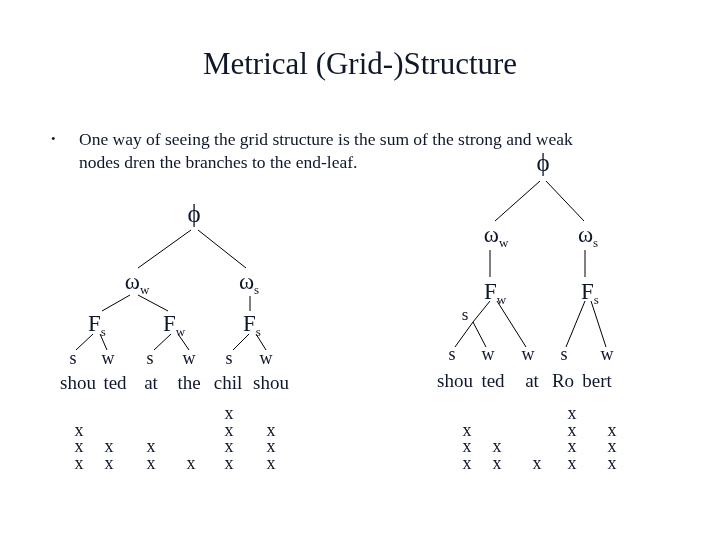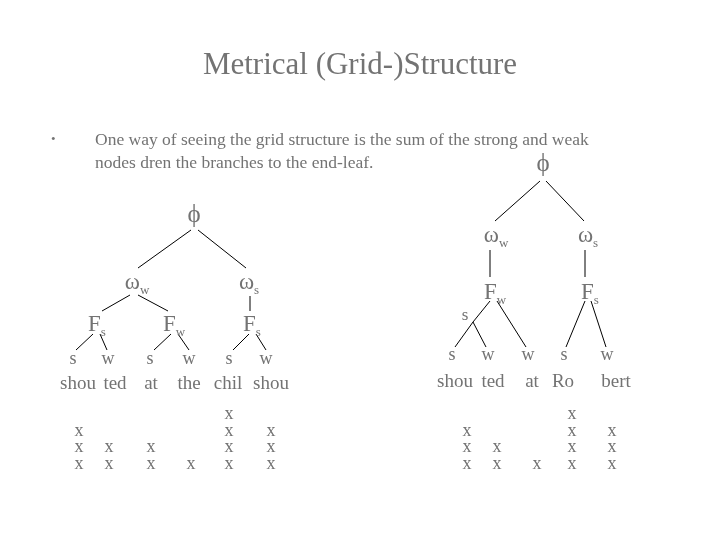--- a/index.html
+++ b/index.html
@@ -1,25 +1,25 @@
 <!DOCTYPE html>
 <html><head>
 <meta charset="utf-8">
 <style>
   html,body{margin:0;padding:0;background:#ffffff;}
   .slide{
-    position:relative;width:712px;height:540px;background:#ffffff;color:#737373;
+    position:relative;width:712px;height:540px;background:#ffffff;color:#0f172a;
     font-family:"Liberation Serif","DejaVu Serif",serif;overflow:hidden;
   }
   .title{
     position:absolute;top:48px;left:0;width:720px;margin:0;
     text-align:center;font-size:31px;font-weight:normal;line-height:1;
   }
   .bullet-marker{position:absolute;left:51px;top:132px;font-size:13px;line-height:1;}
-  .bullet-text{position:absolute;left:79px;top:128px;font-size:17.5px;line-height:23px;white-space:nowrap;margin-left:16px;}
+  .bullet-text{position:absolute;left:79px;top:128px;font-size:17.5px;line-height:23px;white-space:nowrap;}
   .layer{position:absolute;left:0;top:0;width:720px;height:540px;}
   .layer svg{position:absolute;left:0;top:0;}
   .pos{position:absolute;transform:translateX(-50%);line-height:1;white-space:nowrap;}
   .t-phi{font-size:25px;}
   .t-main{font-size:23px;}
   .t-sub{font-size:13px;vertical-align:-5px;}
   .t-term{font-size:18px;}
   .t-inner{font-size:17px;}
   .t-syl{font-size:19px;}
   .g-x{font-size:18px;}
@@ -91,21 +91,21 @@
       <span class="pos t-inner" style="left: 465px; top: 306px;">s</span>
       <span class="pos t-term" style="left: 452px; top: 345px;">s</span>
       <span class="pos t-term" style="left: 488px; top: 345px;">w</span>
       <span class="pos t-term" style="left: 528px; top: 345px;">w</span>
       <span class="pos t-term" style="left: 564px; top: 345px;">s</span>
       <span class="pos t-term" style="left: 607px; top: 345px;">w</span>
       <span class="pos t-syl" style="left: 455px; top: 371px;">shou</span>
       <span class="pos t-syl" style="left: 493px; top: 371px;">ted</span>
       <span class="pos t-syl" style="left: 532px; top: 371px;">at</span>
       <span class="pos t-syl" style="left: 563px; top: 371px;">Ro</span>
-      <span class="pos t-syl" style="left: 616px; top: 371px;">bert</span>
+      <span class="pos t-syl" style="left: 597px; top: 371px;">bert</span>
     </div>
   <div class="layer" id="left-grid">
       <span class="pos g-x" style="left: 79px; top: 420.7px;">x</span>
       <span class="pos g-x" style="left: 79px; top: 437.4px;">x</span>
       <span class="pos g-x" style="left: 79px; top: 454.1px;">x</span>
       <span class="pos g-x" style="left: 109px; top: 437.4px;">x</span>
       <span class="pos g-x" style="left: 109px; top: 454.1px;">x</span>
       <span class="pos g-x" style="left: 151px; top: 437.4px;">x</span>
       <span class="pos g-x" style="left: 151px; top: 454.1px;">x</span>
       <span class="pos g-x" style="left: 191px; top: 454.1px;">x</span>

